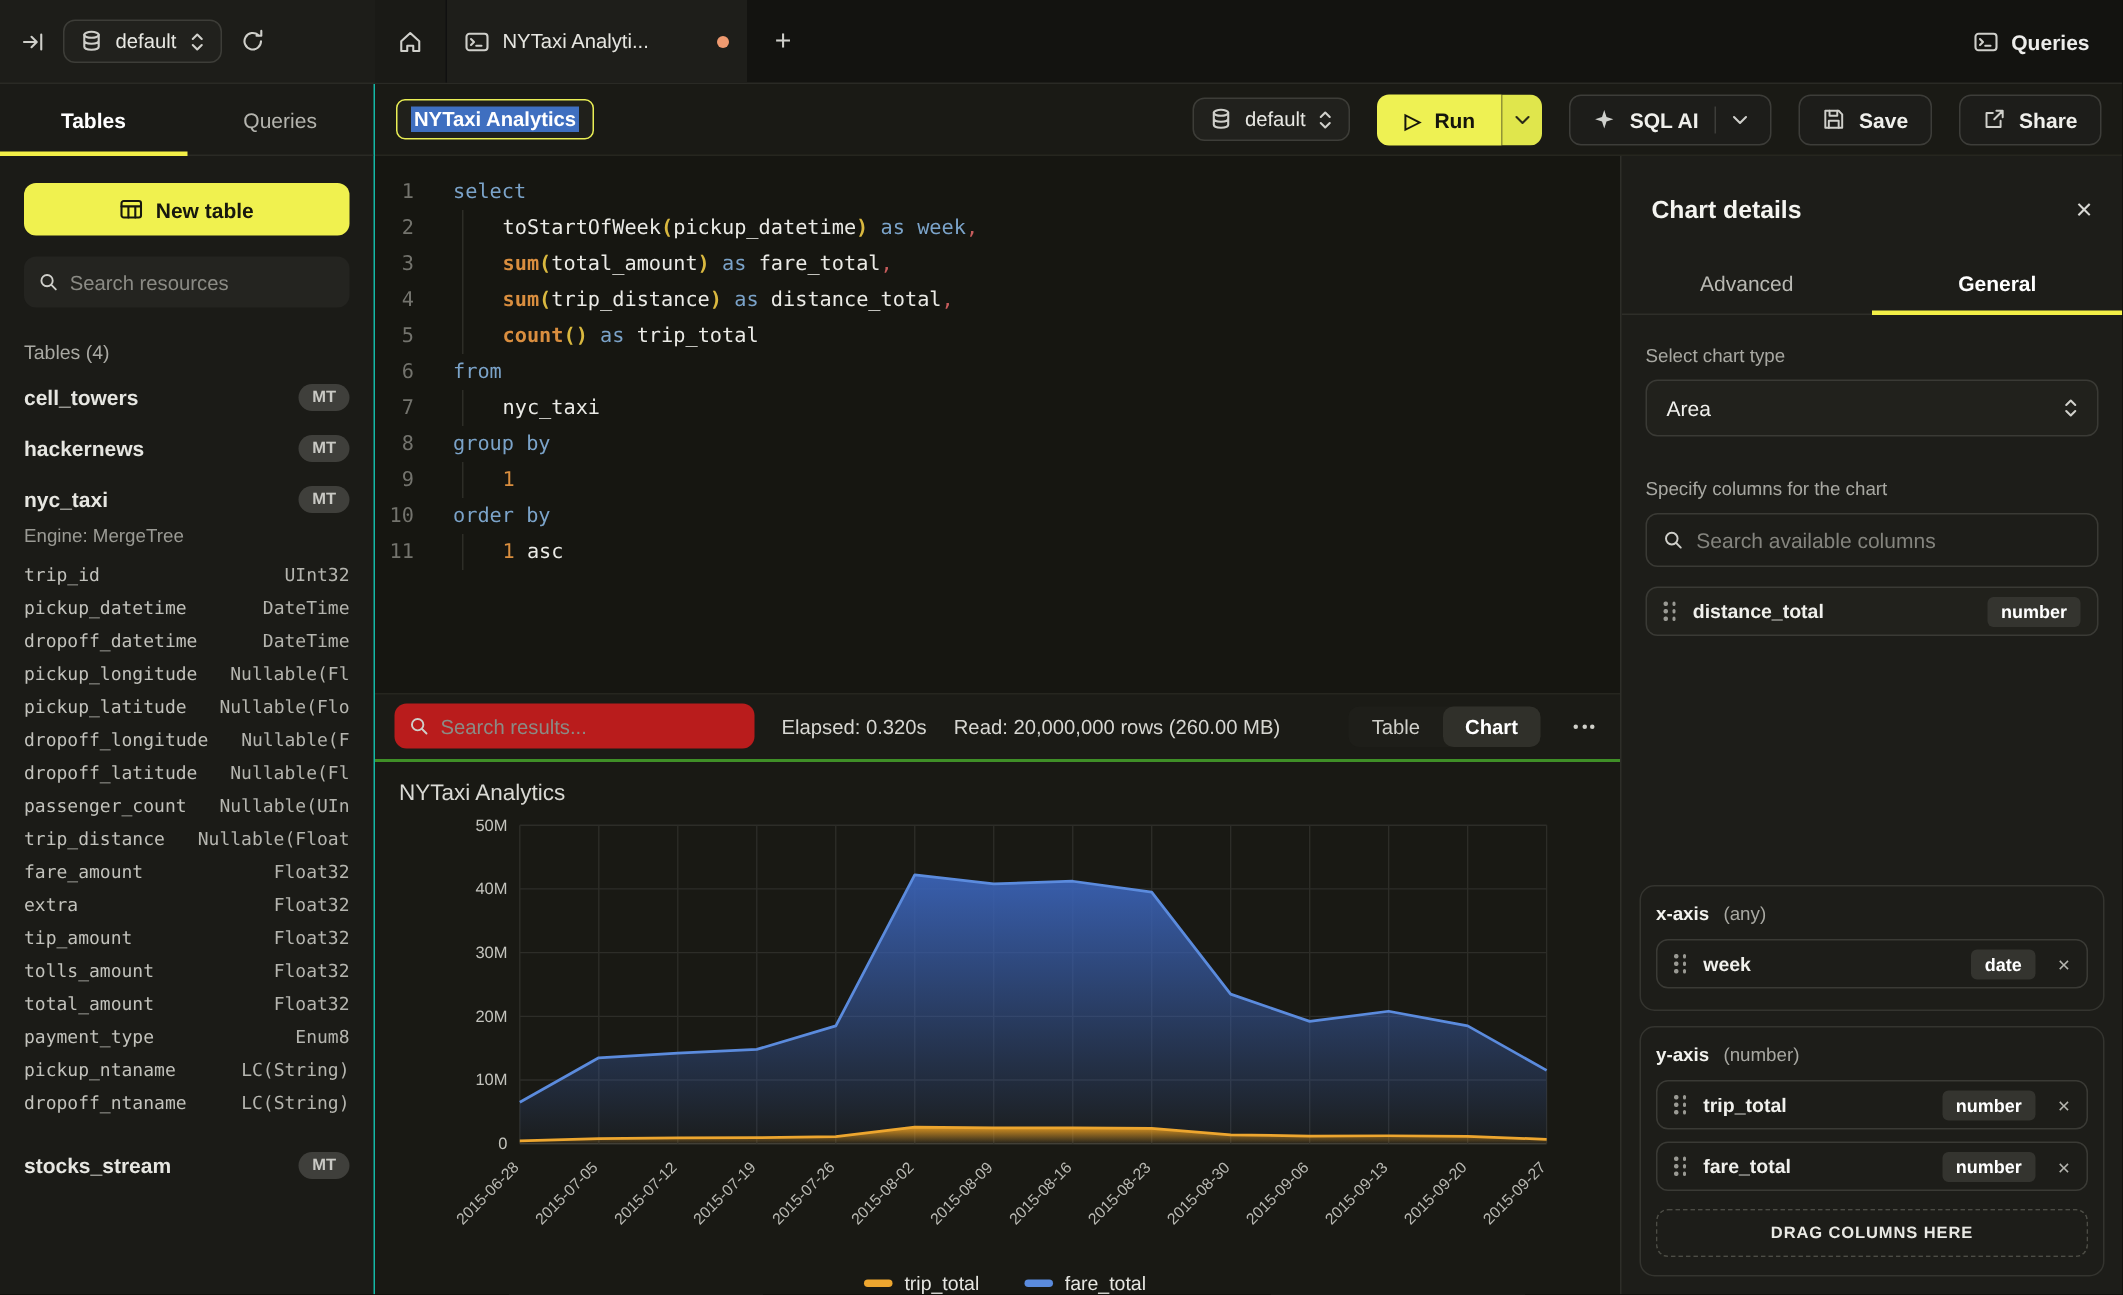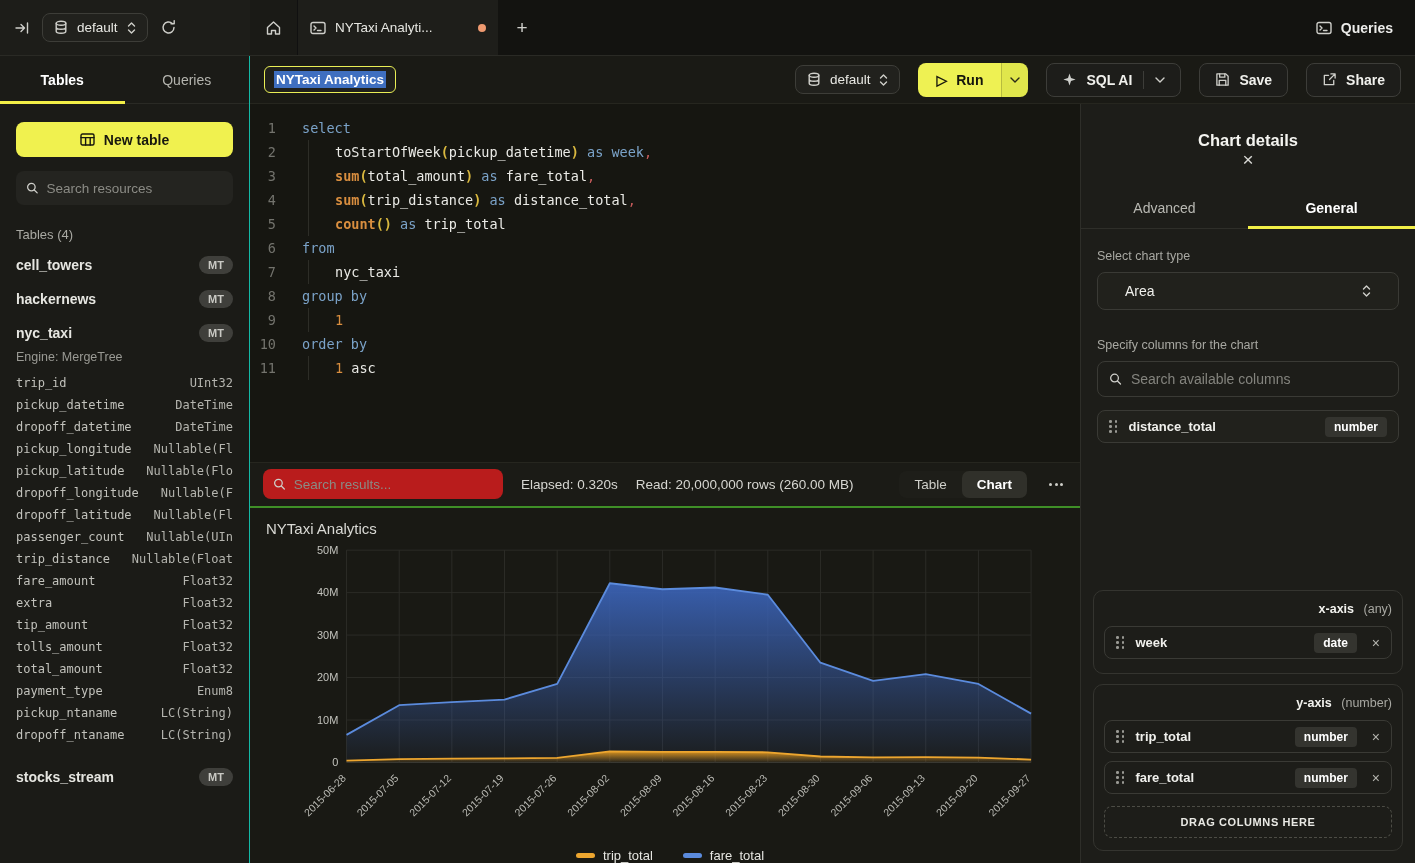--- a/index.html
+++ b/index.html
@@ -83,42 +83,42 @@
 
   
   .chart-section { flex:1; background:#191914; padding:10px 4px 0 14px; display:flex; flex-direction:column; min-height:0; }
   .chart-title { font-size:15px; color:#d9d9d4; margin:2px 0 4px 2px; }
   .legend { display:flex; justify-content:center; gap:30px; margin-top:0px; }
   .legend-item { display:flex; align-items:center; gap:8px; font-size:13px; color:#e6e6e1; cursor:pointer; }
   .legend-item .sw { width:19px; height:5px; border-radius:2.5px; }
 
   
   .chart-panel { width:335px; flex:0 0 335px; background:#1d1d19; border-left:1px solid #2e2e29; display:flex; flex-direction:column; overflow:hidden; }
-  .panel-head { padding:27px 20px 18px; display:flex; align-items:center; justify-content:space-between;flex-direction:column; }
+  .panel-head { padding:27px 20px 18px; display:flex; align-items:center; justify-content:space-between; }
   .panel-head .ptitle { font-size:16.5px; font-weight:700; color:#f4f4f0; }
   .close-x { font-size:19px; color:#d8d8d4; cursor:pointer; line-height:1; }
   .panel-tabs { display:flex; border-bottom:1px solid #2e2e29; flex:0 0 42px; }
   .panel-tab { flex:1; display:flex; align-items:center; justify-content:center; font-size:14px; color:#b9b9b3; position:relative; cursor:pointer; }
   .panel-tab.active { color:#fff; font-weight:700; }
   .panel-tab.active::after { content:''; position:absolute; left:0; right:0; bottom:-1px; height:3px; background:#f2ef47; }
   .panel-body { flex:1; display:flex; flex-direction:column; padding:20px 16px 12px; min-height:0; }
   .field-label { font-size:12.5px; color:#a8a8a2; margin-bottom:9px; }
-  .select-box { border:1px solid #3a3a35; background:#21211c; border-radius:8px; height:38px; display:flex; align-items:center; justify-content:space-between; padding:0 27px; font-size:14px; color:#f0f0ec; cursor:pointer; margin-bottom:28px; }
+  .select-box { border:1px solid #3a3a35; background:#21211c; border-radius:8px; height:38px; display:flex; align-items:center; justify-content:space-between; padding:0 13px; font-size:14px; color:#f0f0ec; cursor:pointer; margin-bottom:28px; }
   .panel-search { border:1px solid #3a3a35; border-radius:8px; height:36px; display:flex; align-items:center; gap:9px; padding:12px 11px; margin-bottom:13px; }
   .panel-search input::placeholder { color:#84847e; font-size:14px; }
   .col-item { border:1px solid #3a3a35; background:#21211c; border-radius:8px; height:33px; display:flex; align-items:center; gap:11px; padding:0 11px; margin-bottom:8px; }
   .col-item .drag { display:grid; grid-template-columns:3px 3px; gap:2.5px; cursor:grab; }
   .col-item .drag i { width:2.6px; height:2.6px; border-radius:50%; background:#9a9a94; }
   .col-item .cname { font-size:13px; font-weight:700; color:#f0f0ec; }
   .type-badge { margin-left:auto; background:#34342f; border-radius:4px; padding:3px 9px; font-size:12px; font-weight:700; color:#fff; }
   .col-item .rm { color:#b5b5af; font-size:14px; margin-left:4px; cursor:pointer; }
   .panel-spacer { flex:1; }
   .axis-box { border:1px solid #34342f; border-radius:10px; padding:11px 10px 6px; margin:0 -4px; }
   .axis-box + .axis-box { margin-top:10px; }
-  .axis-head { text-align:right; margin-bottom:10px; font-size:12.5px; }
+  .axis-head { text-align:left; margin-bottom:10px; font-size:12.5px; }
   .axis-head .ax { font-weight:700; color:#f2f2ee; }
   .axis-head .hint { color:#a8a8a2; margin-left:6px; }
   .axis-box .col-item { background:#1d1d19; }
   .drop-zone { border:1px dashed #4c4c45; border-radius:8px; height:32px; display:flex; align-items:center; justify-content:center; font-size:11px; font-weight:700; letter-spacing:.6px; color:#e9e9e4; margin:12px 0 6px; }
 </style>
 </head>
 <body>
 
 <div class="app">
 

